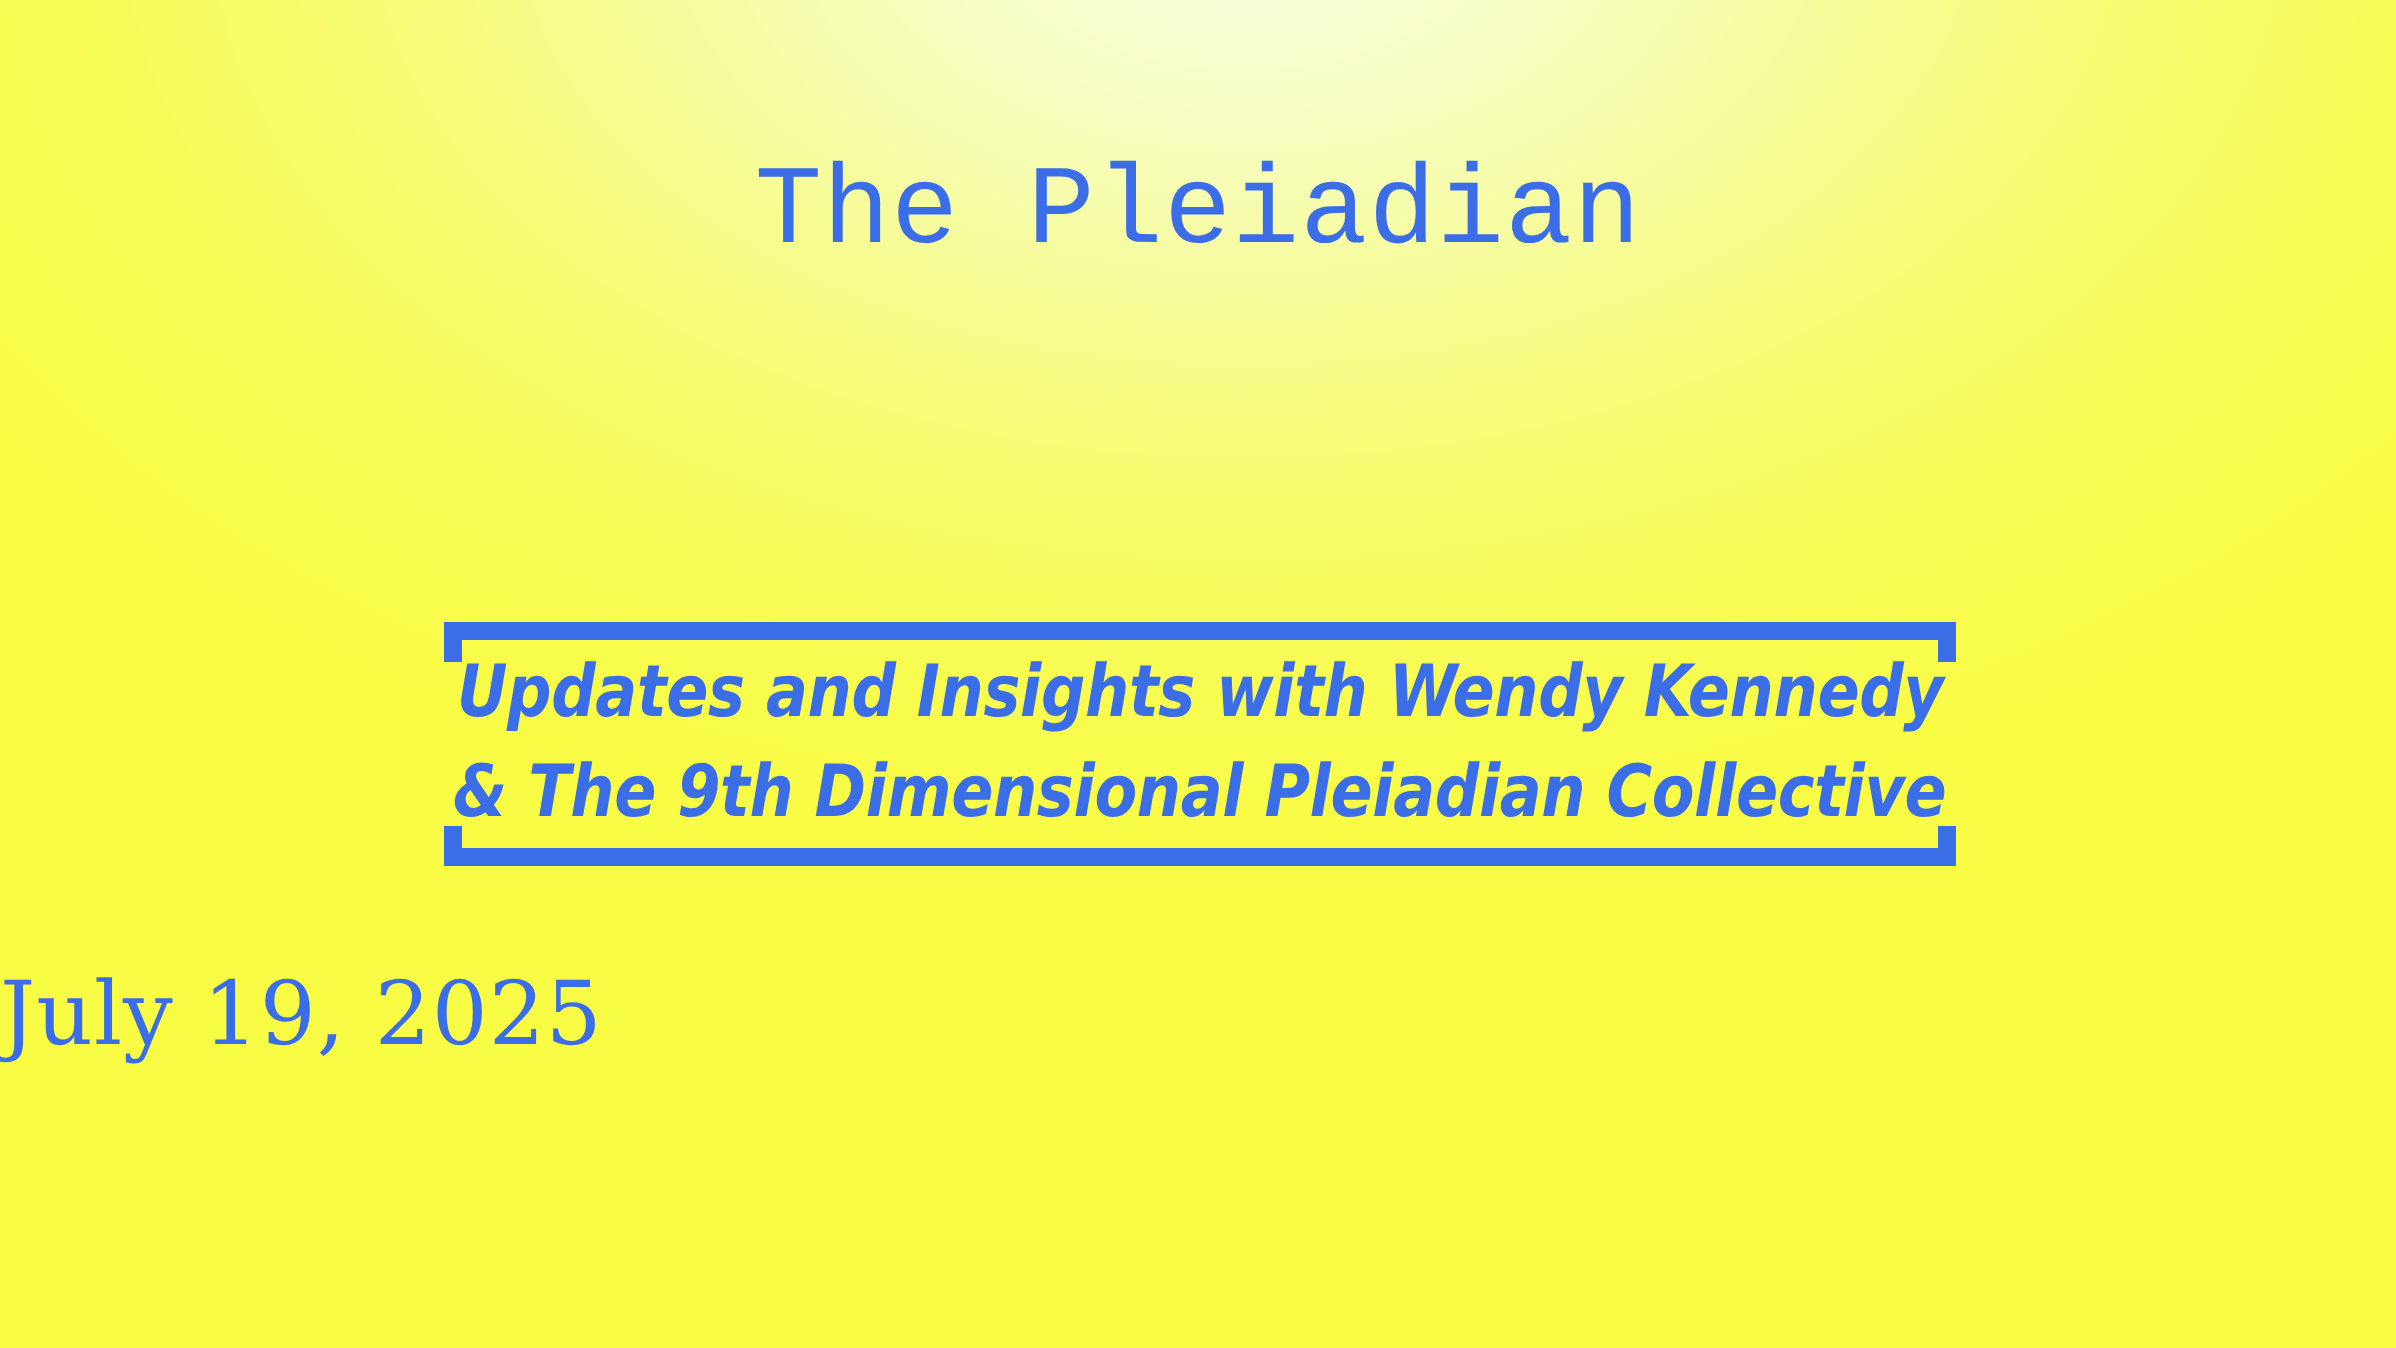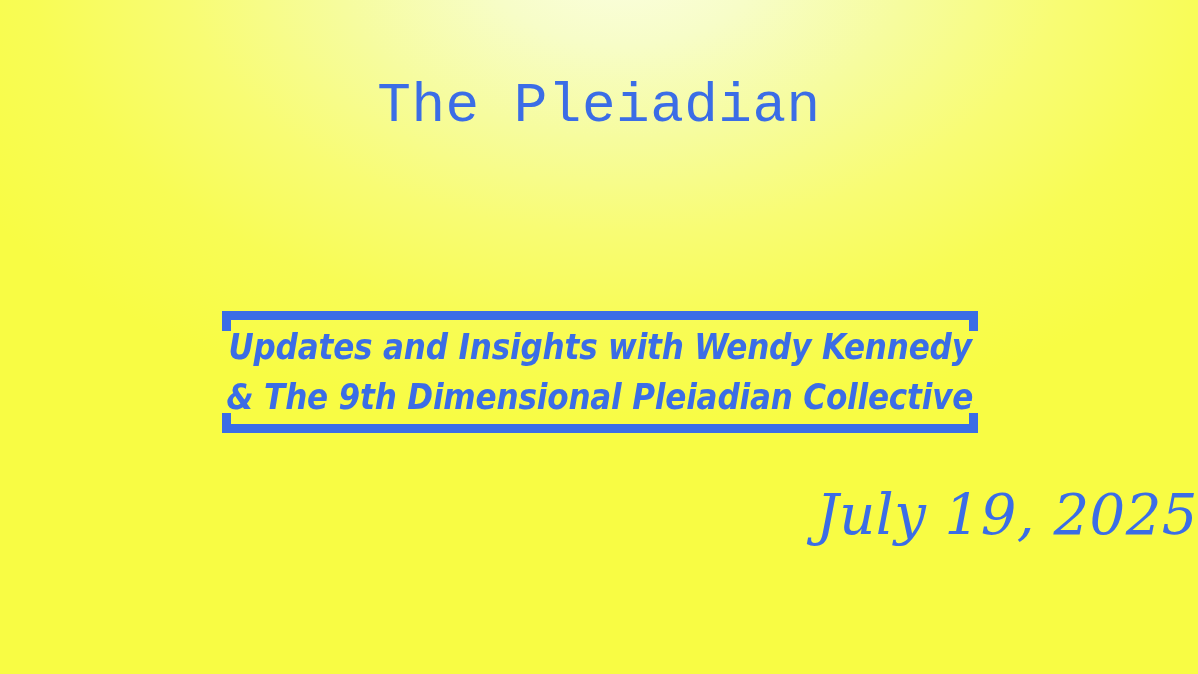--- a/index.html
+++ b/index.html
@@ -108,26 +108,25 @@
     white-space: nowrap;
     transform: scaleX(0.96);
   }
 
   
   .date-line {
     position: absolute;
     left: 0;
     right: 0;
     top: 484px;
-    text-align: right;
+    text-align: left;
     color: #3B6DE6;
     font-family: "DejaVu Serif", "Liberation Serif", serif;
-    font-style: italic;
     font-weight: normal;
-    font-size: 56px;
+    font-size: 44px;
     line-height: 1.1;
     letter-spacing: 0.5px;
     white-space: nowrap;
     font-feature-settings: "onum" 1;
   }
 </style>
 </head>
 <body>
 
 <div id="slide">

